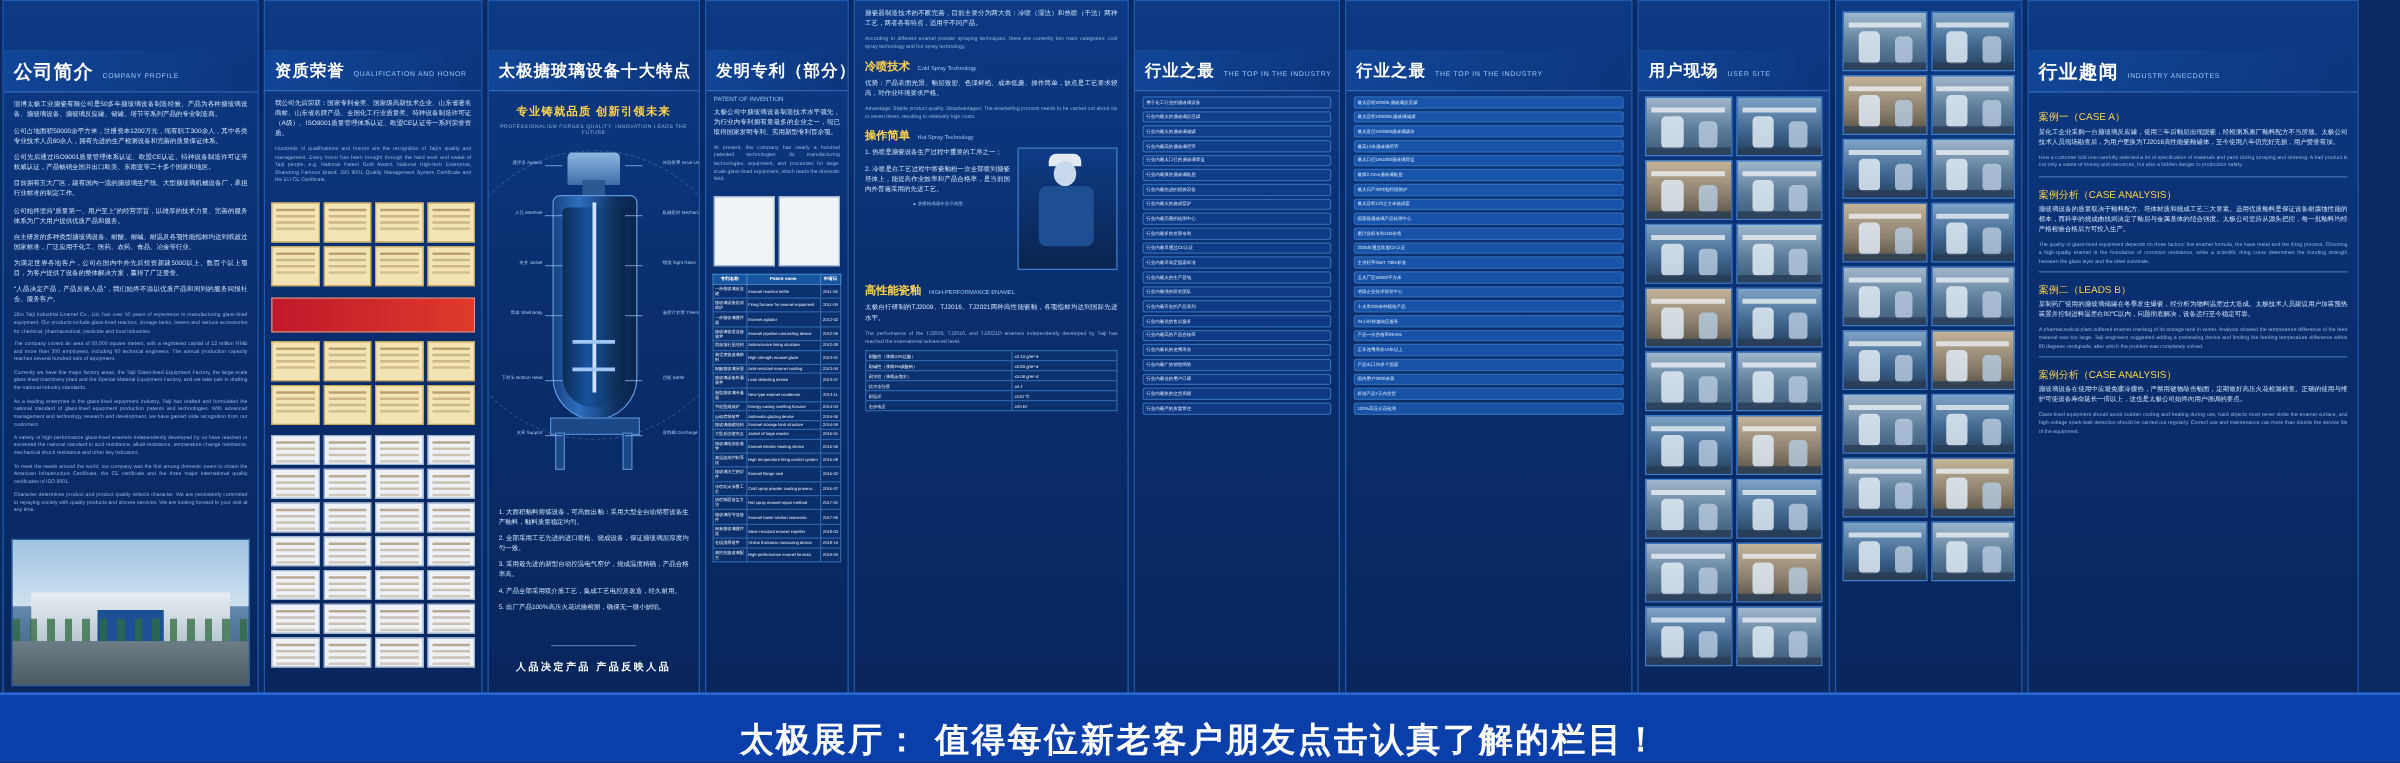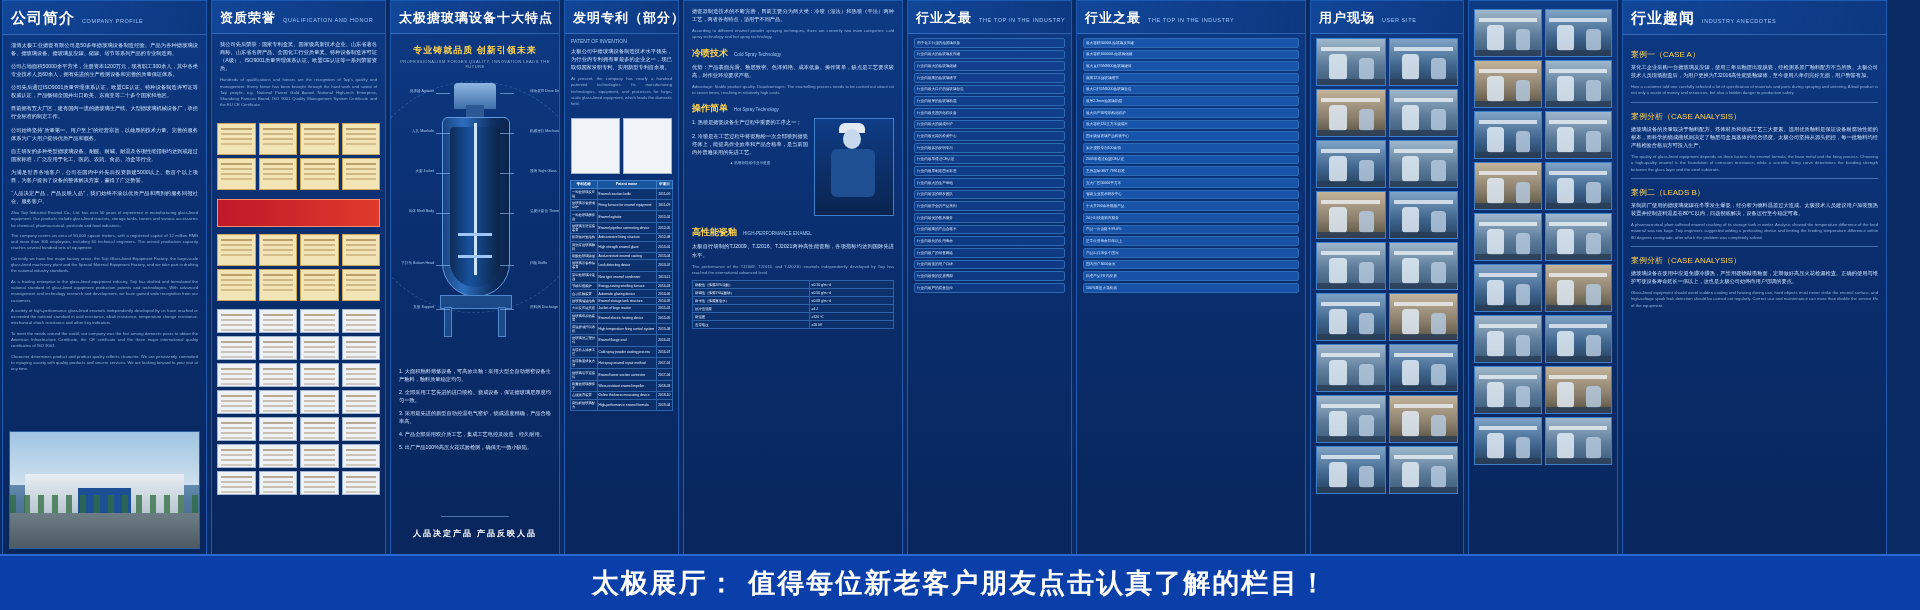--- a/index.html
+++ b/index.html
@@ -34,20 +34,21 @@
   .p7{width:230px}
   .p8{width:154px}
   .p9{width:150px}
   .p10{width:265px}
 
   .p-head{
     padding:8px 12px 6px 8px;
     display:flex;align-items:baseline;gap:7px;
     border-bottom:1px solid rgba(120,180,255,.35);
     background:linear-gradient(90deg,rgba(20,80,170,.55),rgba(10,45,110,.1));
+    margin-top:39px;
   }
   .p-head .cn{
     font-size:13px;font-weight:bold;color:#ffffff;letter-spacing:1px;white-space:nowrap;
   }
   .p-head .cn.big{font-size:15px}
   .p-head .en{
     font-size:5.5px;color:#9fc6f5;letter-spacing:.6px;white-space:nowrap;text-transform:uppercase;
   }
   .p-body{padding:6px 8px;}
   .zh{font-size:5.2px;line-height:1.55;color:#cfe2fb;text-align:justify;margin-bottom:5px;}
@@ -143,21 +144,21 @@
   .site .floor{position:absolute;left:0;right:0;bottom:0;height:14%;background:rgba(40,60,85,.8);}
   .site.blue{background:linear-gradient(180deg,#7fa3c6,#3f648c 60%,#24405f);}
   .site.warm{background:linear-gradient(180deg,#c3b49a,#8a7e6c 60%,#55503f);}
 
   
   .case-h{font-size:8px;font-weight:normal;color:#ffd34d;margin:8px 0 3px;}
 
   
   .banner{
     position:absolute;left:0;bottom:0;width:1920px;height:54px;
-    background:#0a3ea8;display:flex;align-items:center;justify-content:center;
+    background:#0a3ea8;display:flex;align-items:flex-end;justify-content:center;
     border-top:2px solid #2a6ad0;
   }
   .banner span{
     font-size:27px;font-weight:bold;color:#ffffff;letter-spacing:2px;
     font-family:"DejaVu Sans","Liberation Sans",sans-serif;
   }
   .divider{height:1px;background:rgba(140,190,250,.45);margin:5px 0;}
 </style>
 </head>
 <body>

